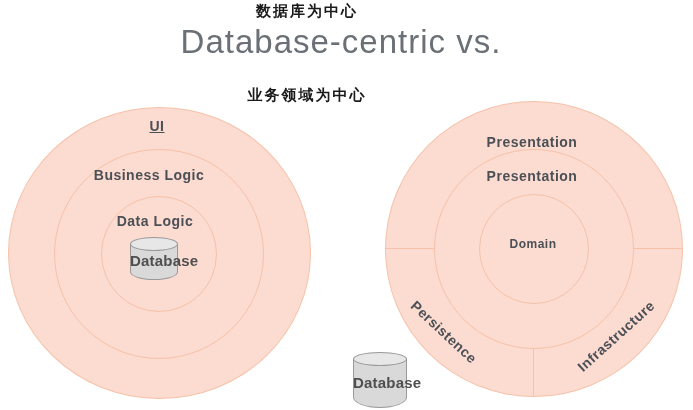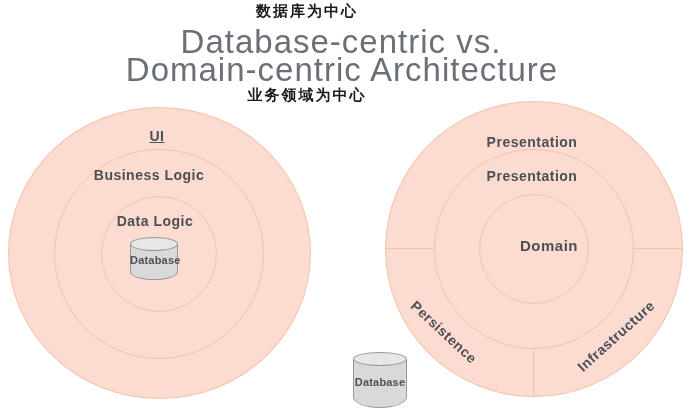--- a/index.html
+++ b/index.html
@@ -46,26 +46,26 @@
   .div-h-left  { left: 386px; top: 248px; width: 49px; height: 1px; }
   .div-h-right { left: 633px; top: 248px; width: 50px; height: 1px; }
   .div-v-bottom{ left: 533px; top: 349px; width: 1px;  height: 48px; }
 
   
   .ring-label {
     position: absolute; transform: translateX(-50%);
     font-size: 14px; font-weight: 700; color: var(--ring-label, #4b5056);
     letter-spacing: 0.5px; white-space: nowrap;
   }
-  .lbl-ui        { left: 157px; top: 128px; text-decoration: underline; }
+  .lbl-ui        { left: 157px; top: 118px; text-decoration: underline; }
   .lbl-bl        { left: 149px; top: 167px; }
   .lbl-da        { left: 155px; top: 213px; }
   .lbl-pres      { left: 532px; top: 122px; margin-top: 12px; }
   .lbl-app       { left: 532px; top: 168px; }
-  .lbl-dom       { left: 533px; top: 237px; font-size: 15px; margin-left: 16px; }
+  .lbl-dom       { left: 533px; top: 237px; font-size: 12px; }
   .rot-cw  { left: 444px; top: 332px; transform: translate(-50%,-50%) rotate(43deg); }
   .rot-ccw { left: 616px; top: 336px; transform: translate(-50%,-50%) rotate(-42deg); }
 
   
   .cylinder { position: absolute; }
   .cyl-l { left: 130px; top: 237px; width: 48px; height: 43px; }
   .cyl-r { left: 353px; top: 352px; width: 54px; height: 56px; }
   .cyl-body {
     position: absolute; left: 0; right: 0; top: 7px; bottom: 0;
     background: var(--db-fill, #d9d9d9);
@@ -77,32 +77,31 @@
     position: absolute; left: 0; right: 0; top: 0; height: 14px;
     background: var(--db-top, #e7e7e7);
     border: 1px solid var(--db-stroke, #999);
     border-radius: 50%;
     box-sizing: border-box;
   }
   .cyl-label {
     position: absolute; left: 0; right: 0; top: 52%;
     transform: translateY(-40%);
     text-align: center;
-    font-size: 11px; font-weight: 700; color: var(--db-label, #4f4f4f);
+    font-size: 15px; font-weight: 700; color: var(--db-label, #4f4f4f);
     letter-spacing: 0.2px;
   }
 </style>
 </head>
 <body>
 
 <div class="canvas">
 
   <div class="zh-caption zh-top">数据库为中心</div>
   <div class="title-line t1">Database-centric vs.</div>
-  <div class="title-line t2">Domain-centric Architecture</div>
   <div class="zh-caption zh-bottom">业务领域为中心</div>
 
   <div>
     <div class="circle outer-l"></div>
     <div class="circle middle-l"></div>
     <div class="circle inner-l"></div>
     <div class="ring-label lbl-ui">UI</div>
     <div class="ring-label lbl-bl">Business Logic</div>
     <div class="ring-label lbl-da">Data Logic</div>
     <div class="cylinder cyl-l">

